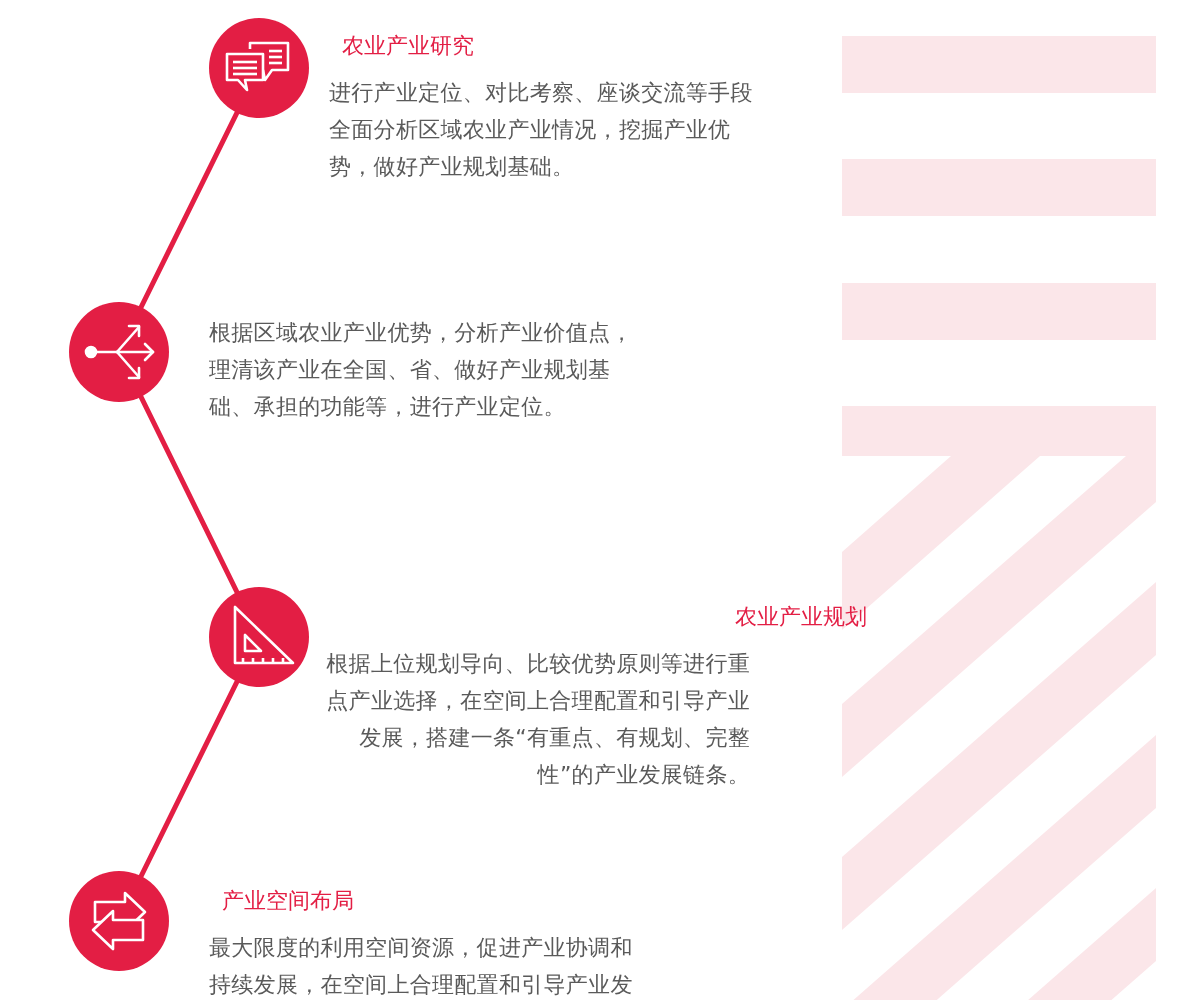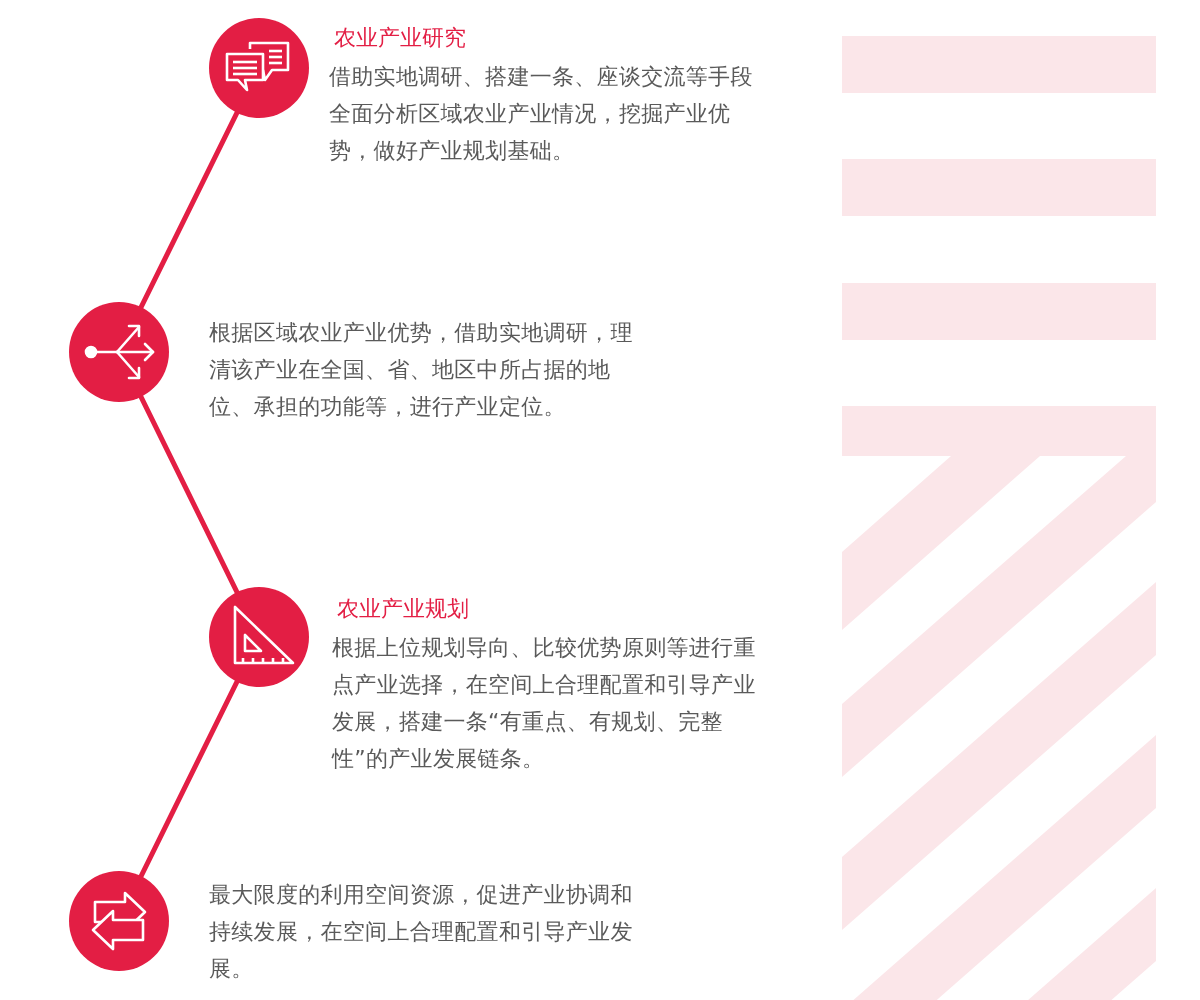--- a/index.html
+++ b/index.html
@@ -3,21 +3,21 @@
   <meta charset="utf-8">
   <style>
     html, body { margin: 0; padding: 0; background: #ffffff; }
     body { width: 1200px; height: 1000px; position: relative; overflow: hidden;
            font-family: "DejaVu Sans", "Liberation Sans", sans-serif; }
     .layer { position: absolute; left: 0; top: 0; }
     .node { position: absolute; width: 100px; height: 100px; border-radius: 50%;
             background: #e31e44; }
     .node svg { position: absolute; left: 0; top: 0; }
     .step { position: absolute; width: 560px; }
-    .step-title { color: #e31e44; font-size: 22px; line-height: 30px; margin: 5px; font-weight: normal; }
+    .step-title { color: #e31e44; font-size: 22px; line-height: 30px; margin: 13px; font-weight: normal; }
     .step-desc { color: #5a5a5a; font-size: 22px; line-height: 37px; margin: 3px 0 0 0; width: 430px; letter-spacing: 0.3px; }
   </style>
 </head>
 <body>
 
 <svg class="layer" width="1200" height="1000" viewBox="0 0 1200 1000">
   <defs>
     <clipPath id="diagClip">
       <rect x="842" y="406" width="314" height="594"></rect>
     </clipPath>
@@ -50,55 +50,56 @@
     <line x1="24" y1="44" x2="48" y2="44"></line>
     <line x1="24" y1="50" x2="48" y2="50"></line>
     <line x1="24" y1="56" x2="48" y2="56"></line>
     <line x1="60" y1="33" x2="73" y2="33"></line>
     <line x1="60" y1="39" x2="73" y2="39"></line>
     <line x1="60" y1="45" x2="73" y2="45"></line>
   </svg>
 </div>
 <div class="step" style="left:329px; top:18px;">
   <h3 class="step-title">农业产业研究</h3>
-  <p class="step-desc">借助实地调研、搭建一条、座谈交流等手段全面分析区域农业产业情况，挖掘产业优势，做好产业规划基础。</p>
+  <p class="step-desc">进行产业定位、对比考察、座谈交流等手段全面分析区域农业产业情况，挖掘产业优势，做好产业规划基础。</p>
 </div>
 
 <div class="node" style="left:69px; top:302px;">
   <svg width="100" height="100" viewBox="0 0 100 100" fill="none" stroke="#ffffff" stroke-width="2.6" stroke-linecap="round" stroke-linejoin="round">
     <circle cx="22" cy="50" r="5" fill="#ffffff"></circle>
     <line x1="22" y1="50" x2="84" y2="50"></line>
     <polyline points="76,42 84,50 76,58"></polyline>
     <line x1="48" y1="50" x2="70" y2="25"></line>
     <polyline points="60,24 70,24 70,34"></polyline>
     <line x1="48" y1="50" x2="70" y2="75"></line>
     <polyline points="60,76 70,76 70,66"></polyline>
   </svg>
 </div>
 <div class="step" style="left:209px; top:311px;">
-  <p class="step-desc">根据区域农业产业优势，借助实地调研，理清该产业在全国、省、地区中所占据的地位、承担的功能等，进行产业定位。</p>
+  <p class="step-desc">根据区域农业产业优势，分析产业价值点，理清该产业在全国、省、做好产业规划基础、承担的功能等，进行产业定位。</p>
 </div>
 
 <div class="node" style="left:209px; top:587px;">
   <svg width="100" height="100" viewBox="0 0 100 100" fill="none" stroke="#ffffff" stroke-width="2.6" stroke-linejoin="round">
     <polygon points="26,20 26,76 84,76"></polygon>
     <polygon points="36,48 36,64 52,64"></polygon>
     <line x1="34" y1="76" x2="34" y2="71"></line>
     <line x1="44" y1="76" x2="44" y2="71"></line>
     <line x1="54" y1="76" x2="54" y2="71"></line>
     <line x1="64" y1="76" x2="64" y2="71"></line>
     <line x1="74" y1="76" x2="74" y2="71"></line>
   </svg>
 </div>
-<div class="step" style="left:332px; top:589px;">
+<div class="step" style="left:320px; top:589px;text-align:right;">
   <h3 class="step-title">农业产业规划</h3>
   <p class="step-desc">根据上位规划导向、比较优势原则等进行重点产业选择，在空间上合理配置和引导产业发展，搭建一条“有重点、有规划、完整性”的产业发展链条。</p>
 </div>
 
 <div class="node" style="left:69px; top:871px;">
   <svg width="100" height="100" viewBox="0 0 100 100" fill="none" stroke="#ffffff" stroke-width="2.6" stroke-linejoin="round">
     <polygon points="26,31 56,31 56,22 76,41 56,60 56,51 26,51"></polygon>
     <polygon points="74,49 44,49 44,40 24,59 44,78 44,69 74,69" fill="#e31e44"></polygon>
   </svg>
 </div>
 <div class="step" style="left:209px; top:873px;">
+  <h3 class="step-title">产业空间布局</h3>
   <p class="step-desc">最大限度的利用空间资源，促进产业协调和持续发展，在空间上合理配置和引导产业发展。</p>
 </div>
 
 </body></html>

